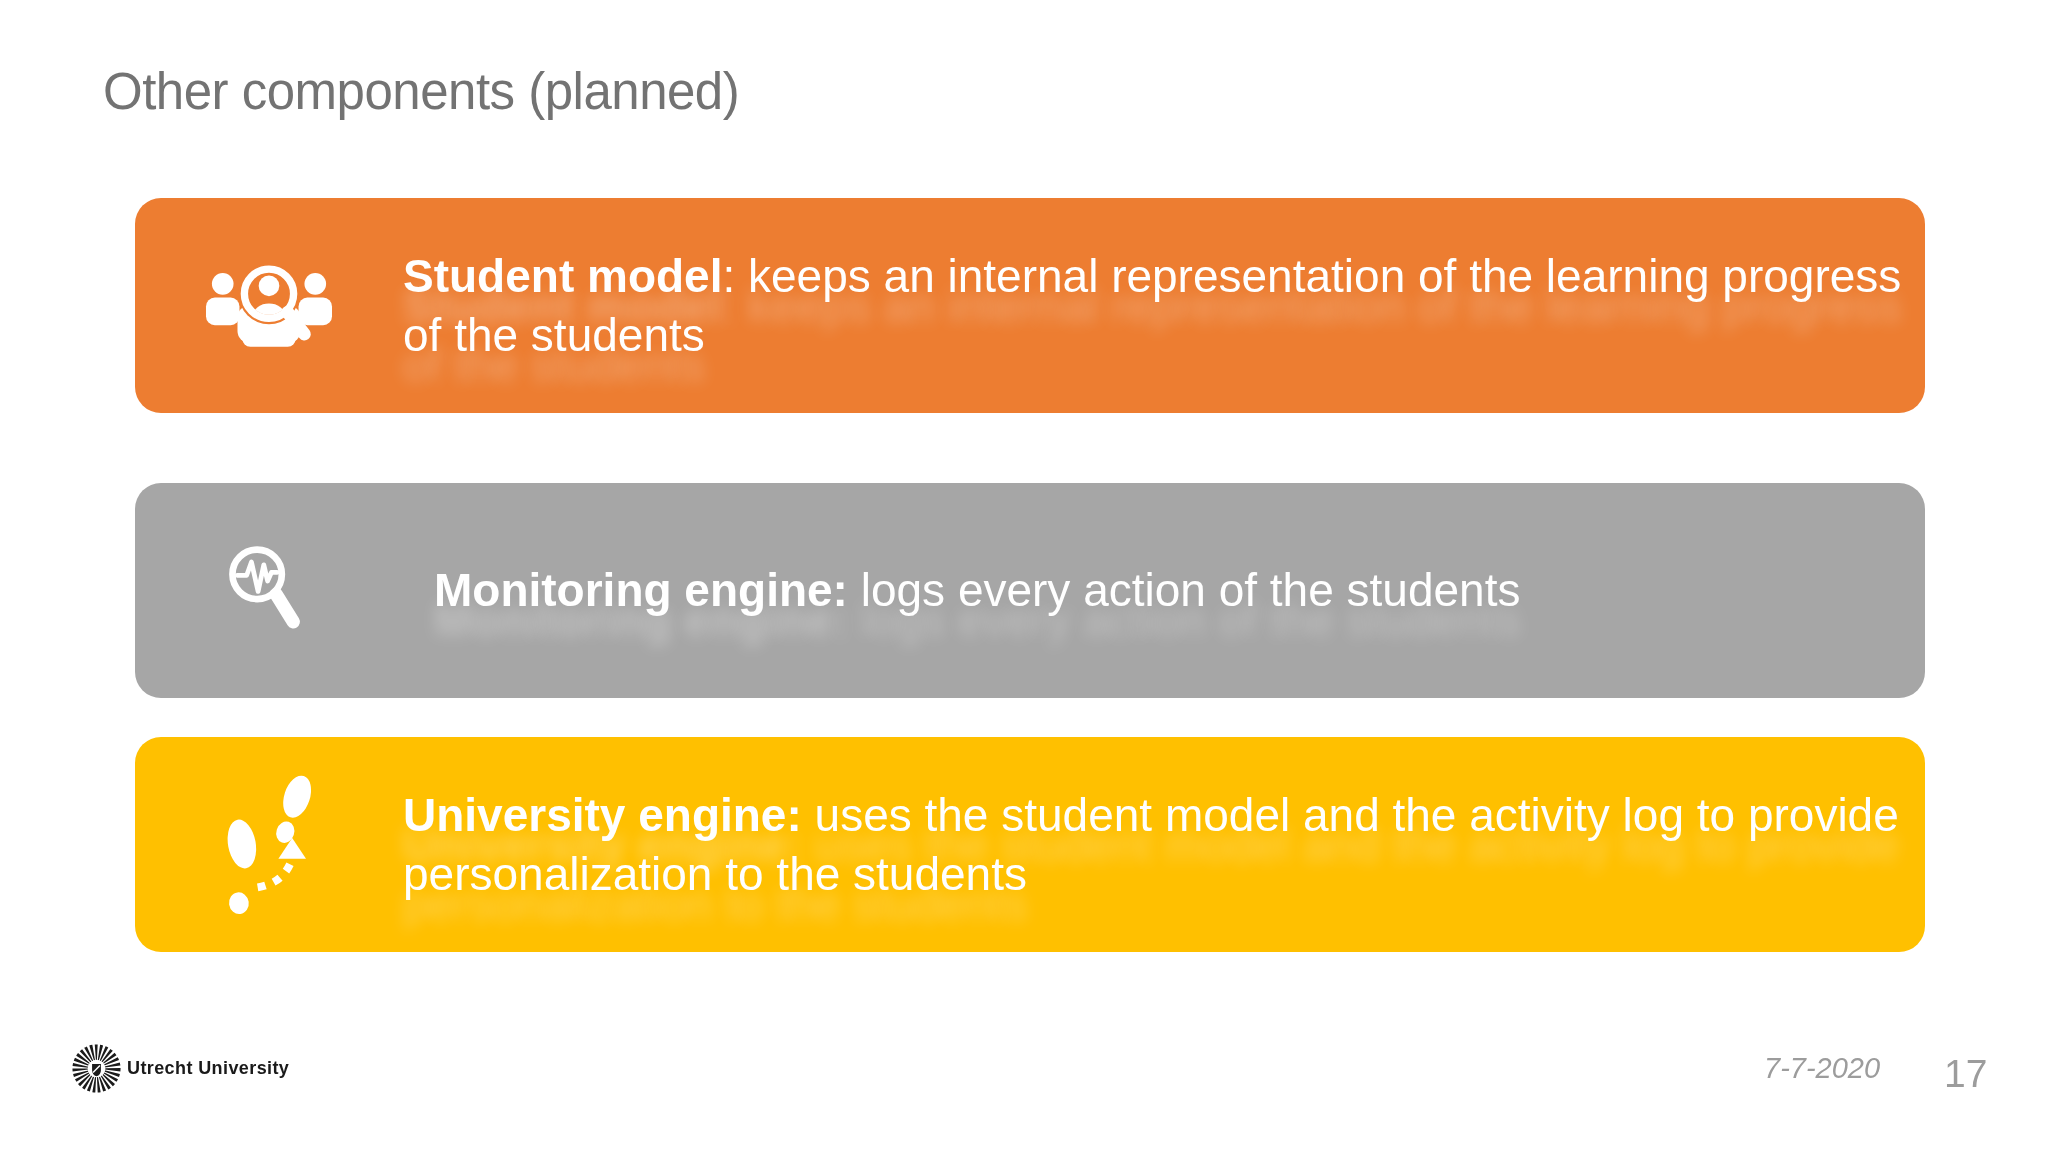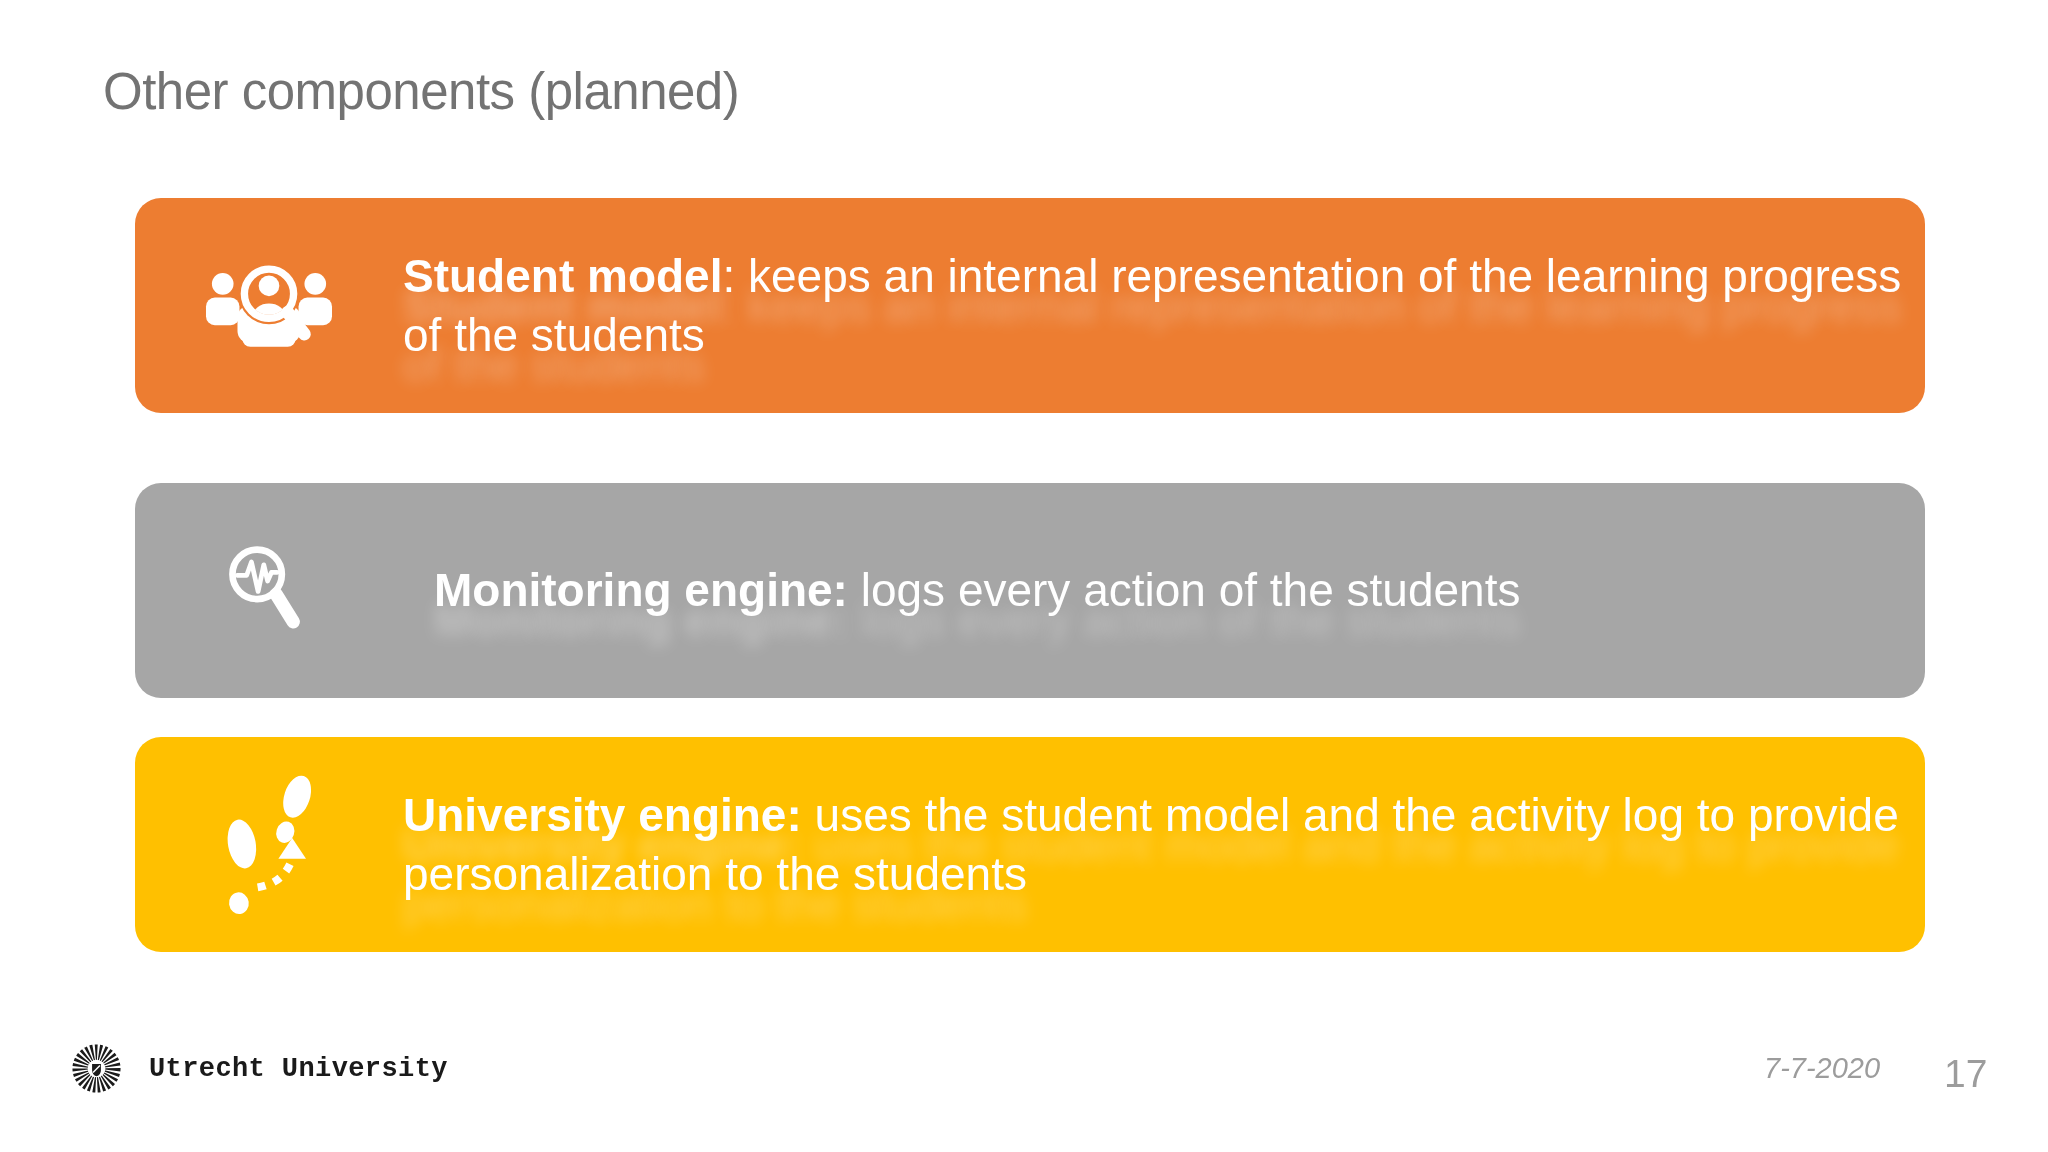--- a/index.html
+++ b/index.html
@@ -26,23 +26,23 @@
     flex:1;margin:0;
     font-size:46px;line-height:59px;color:#ffffff;
     text-shadow:0 30px 15px rgba(255,255,255,0.33);
   }
   .card-text b{font-weight:700;}
   .footer-logo{
     position:absolute;left:70px;top:1042px;
     display:flex;align-items:center;
   }
   .logo-name{
-    margin-left:26px;
-    font-family:Liberation Mono, monospace;font-weight:700;
-    font-size:27px;color:#1a1a1a;letter-spacing:0.4px;
+    margin-left:4px;
+    font-family:Liberation Sans, sans-serif;font-weight:700;
+    font-size:18px;color:#1a1a1a;letter-spacing:0.4px;
   }
   .slide-date{
     position:absolute;left:1764px;top:1052px;
     font-size:29px;color:#9c9c9c;font-style:italic;
   }
   .slide-page{
     position:absolute;left:1944px;top:1052px;
     font-size:39px;color:#9c9c9c;
   }
 </style>

